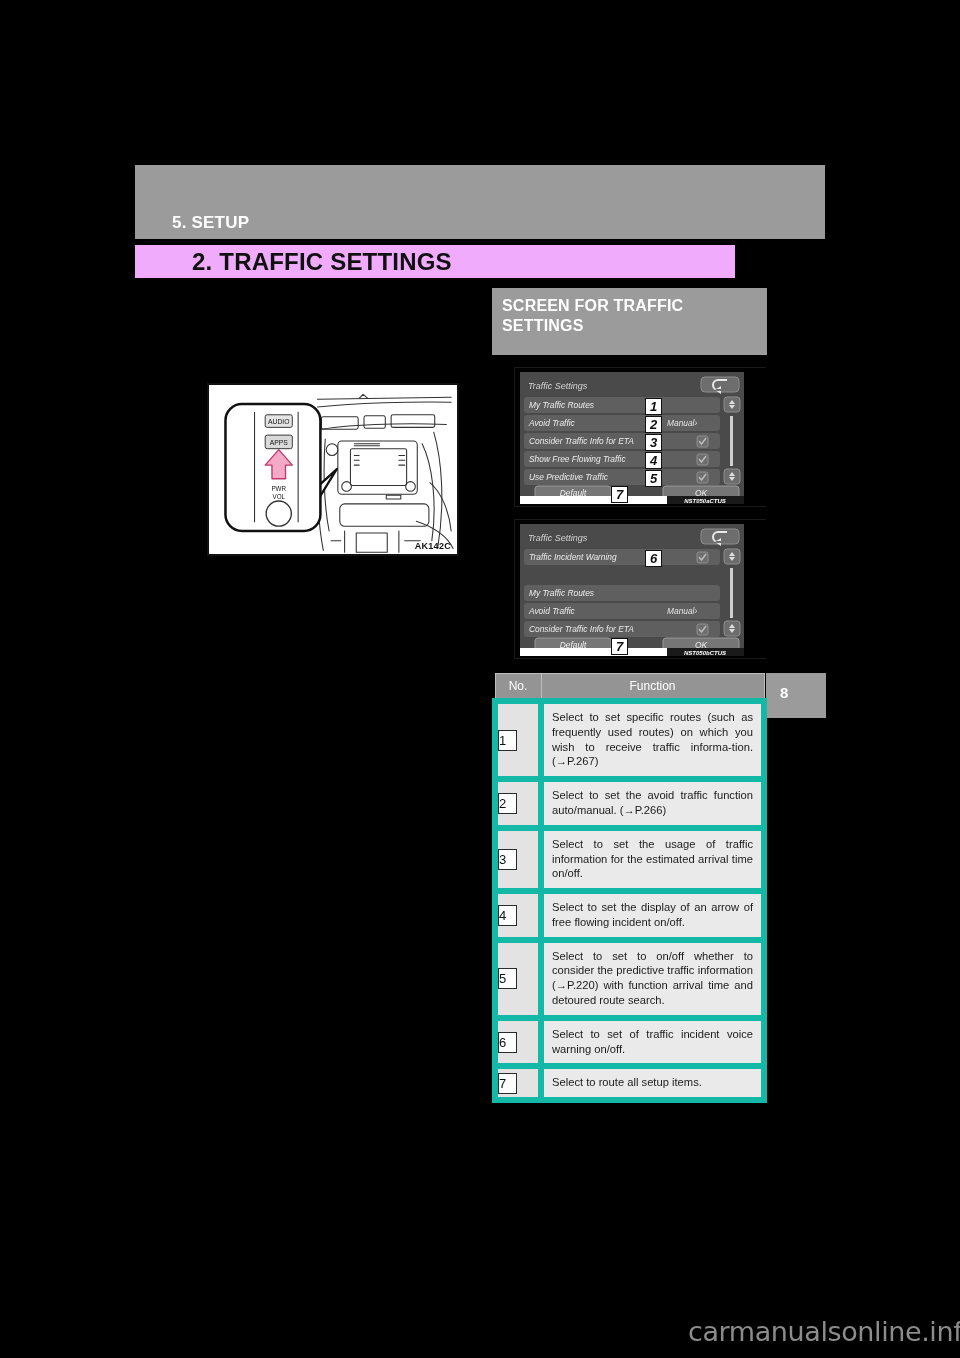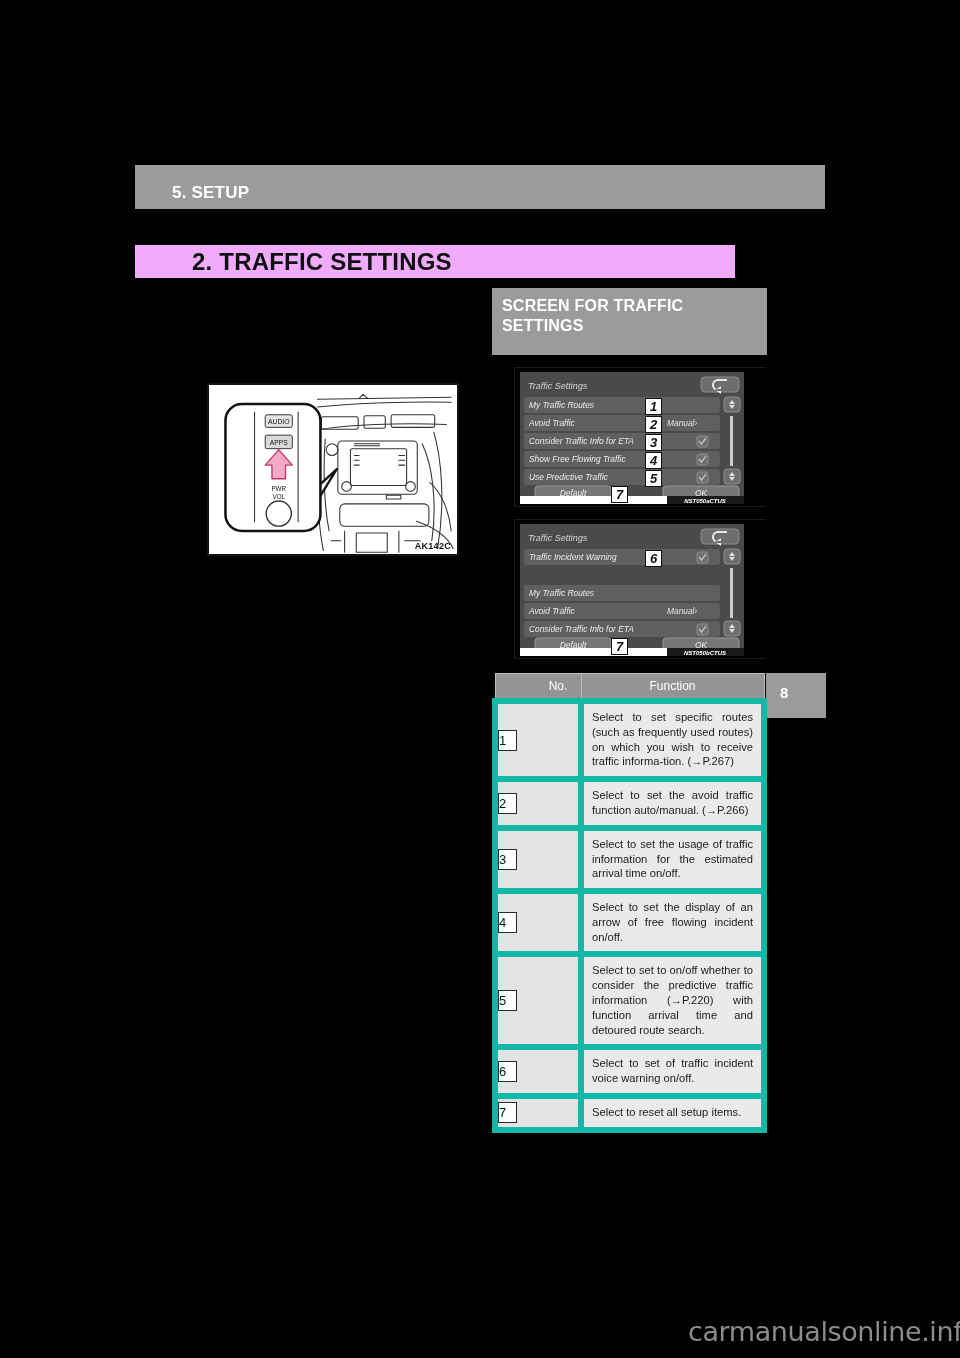--- a/index.html
+++ b/index.html
@@ -1,20 +1,20 @@
 <!DOCTYPE html>
 <html><head>
 <meta charset="utf-8">
 <style>
   html,body{margin:0;padding:0;background:#000;}
   body{width:960px;height:1358px;position:relative;font-family:"Liberation Sans",sans-serif;overflow:hidden;}
 
   
   .chapter-bar{
-    position:absolute;left:135px;top:165px;width:690px;height:44px;
+    position:absolute;left:135px;top:165px;width:690px;height:74px;
     background:#9b9b9b;
   }
   .chapter-bar .chapter-title{
     position:absolute;left:37px;bottom:6px;
     color:#fff;font-weight:bold;font-size:17px;letter-spacing:.2px;
   }
   .section-bar{
     position:absolute;left:135px;top:227px;width:600px;height:33px;
     background:#f0abfc;
     margin-top:18px;
@@ -63,21 +63,21 @@
 
   
   table.fn{
     border-collapse:collapse;width:275px;table-layout:fixed;
     font-size:11.2px;color:#1b1b1b;
   }
   table.fn th{
     background:#949494;color:#fff;font-weight:normal;font-size:12px;
     padding:5px 0 5px 0;text-align:center;border:1px solid #bdbdbd;
   }
-  table.fn th.no{width:45px;padding-left:40px;}
+  table.fn th.no{width:45px;}
   table.fn td{
     background:#eaeaea;border:6px solid #14b8a6;
     padding:6px 8px 7px 8px;vertical-align:middle;
     text-align:justify;line-height:1.32;
     -moz-text-align-last:left;text-align-last:left;
   }
   table.fn td.numcell{
     background:#e3e3e3;text-align:center;padding:0;vertical-align:middle;width:45px;
   }
   .numbox{
@@ -325,19 +325,19 @@
       <tr>
         <td class="numcell">
           <span class="numbox">6</span>
         </td>
         <td>Select to set of traffic incident voice warning on/off.</td>
       </tr>
       <tr>
         <td class="numcell">
           <span class="numbox">7</span>
         </td>
-        <td>Select to reset all setup items.</td>
+        <td>Select to route all setup items.</td>
       </tr>
     </tbody>
   </table>
 </div>
 
 <div class="watermark">carmanualsonline.info</div>
 
 </body></html>

